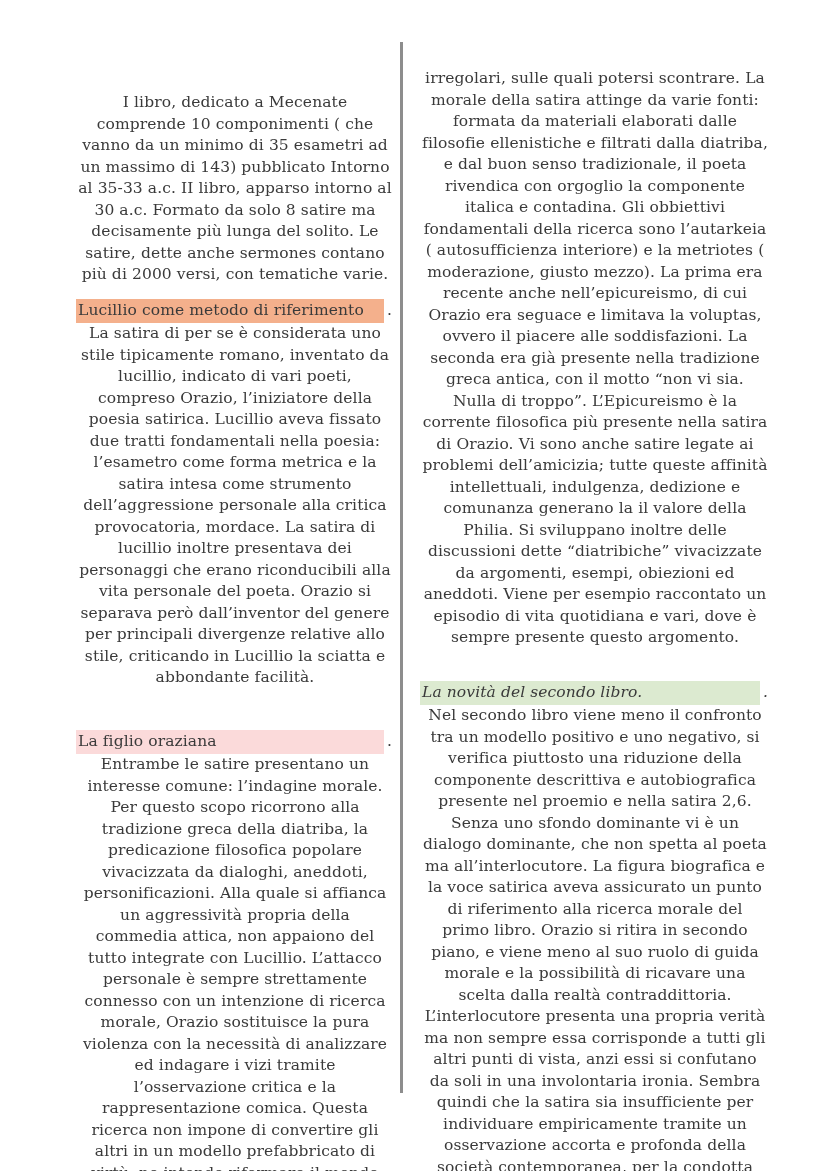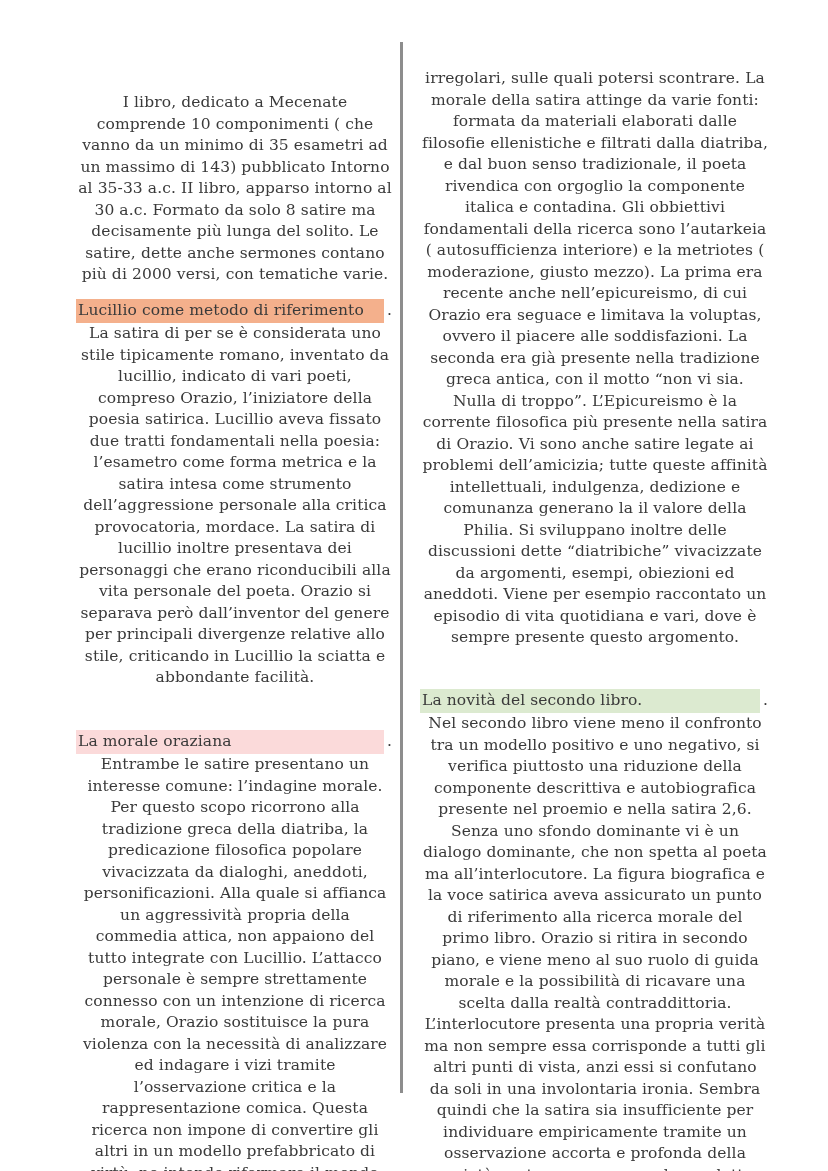--- a/index.html
+++ b/index.html
@@ -54,39 +54,39 @@
     flex: 1 1 auto;
     padding: 1px 4px 2px 2px;
     margin-left: -2px;
   }
   .heading-row .dot {
     flex: 0 0 auto;
     padding-left: 3px;
   }
   .mt-sec1 { margin-top: 13px; align-items: center; }
   .mt-sec2 { margin-top: 41px; }
-  .mt-sec3 { margin-top: 40px; }
+  .mt-sec3 { margin-top: 32px; font-style: italic; }
 </style>
 </head>
 <body>
 
 <div class="page">
   <div class="columns">
 
     <div class="col col-left">
       <p class="body-text">I libro, dedicato a Mecenate comprende 10 componimenti ( che vanno da un minimo di 35 esametri ad un massimo di 143) pubblicato Intorno al 35-33 a.c. II libro, apparso intorno al 30 a.c. Formato da solo 8 satire ma decisamente più lunga del solito. Le satire, dette anche sermones contano più di 2000 versi, con tematiche varie.</p>
 
       <div class="heading-row mt-sec1">
         <span class="highlight" style="background-color: rgb(244, 176, 140);">Lucillio come metodo di riferimento</span>
         <span class="dot">.</span>
       </div>
       <p class="body-text">La satira di per se è considerata uno stile tipicamente romano, inventato da lucillio, indicato di vari poeti, compreso Orazio, l’iniziatore della poesia satirica. Lucillio aveva fissato due tratti fondamentali nella poesia: l’esametro come forma metrica e la satira intesa come strumento dell’aggressione personale alla critica provocatoria, mordace. La satira di lucillio inoltre presentava dei personaggi che erano riconducibili alla vita personale del poeta. Orazio si separava però dall’inventor del genere per principali divergenze relative allo stile, criticando in Lucillio la sciatta e abbondante facilità.</p>
 
       <div class="heading-row mt-sec2">
-        <span class="highlight" style="background-color: rgb(251, 218, 218);">La morale oraziana</span>
+        <span class="highlight" style="background-color: rgb(251, 218, 218);">La figlio oraziana</span>
         <span class="dot">.</span>
       </div>
       <p class="body-text">Entrambe le satire presentano un interesse comune: l’indagine morale. Per questo scopo ricorrono alla tradizione greca della diatriba, la predicazione filosofica popolare vivacizzata da dialoghi, aneddoti, personificazioni. Alla quale si affianca un aggressività propria della commedia attica, non appaiono del tutto integrate con Lucillio. L’attacco personale è sempre strettamente connesso con un intenzione di ricerca morale, Orazio sostituisce la pura violenza con la necessità di analizzare ed indagare i vizi tramite l’osservazione critica e la rappresentazione comica. Questa ricerca non impone di convertire gli altri in un modello prefabbricato di virtù, ne intende riformare il mondo ma individuare. Una strada per pochi , di carattere elitario, dedicata quindi al suo circolo di amici, ovvero di Mecenate. Inoltre bisogna considerare che egli era pur sempre figlio di un liberto, e nonostante fosse molto vicino ad Augusto, non era del tutto accettato. Secondo il poeta era necessario ricercare bersagli di un determinato livello sociale per individuarne i vizi e azioni da correggere e dare loro un insegnamento morale. Orazio guarda quindi figure</p>
     </div>
 
     <div class="divider" style="background-color: rgb(141, 141, 141);"></div>
 
     <div class="col col-right">
       <p class="body-text">irregolari, sulle quali potersi scontrare. La morale della satira attinge da varie fonti: formata da materiali elaborati dalle filosofie ellenistiche e filtrati dalla diatriba, e dal buon senso tradizionale, il poeta rivendica con orgoglio la componente italica e contadina. Gli obbiettivi fondamentali della ricerca sono l’autarkeia ( autosufficienza interiore) e la metriotes ( moderazione, giusto mezzo). La prima era recente anche nell’epicureismo, di cui Orazio era seguace e limitava la voluptas, ovvero il piacere alle soddisfazioni. La seconda era già presente nella tradizione greca antica, con il motto “non vi sia. Nulla di troppo”. L’Epicureismo è la corrente filosofica più presente nella satira di Orazio. Vi sono anche satire legate ai problemi dell’amicizia; tutte queste affinità intellettuali, indulgenza, dedizione e comunanza generano la il valore della Philia. Si sviluppano inoltre delle discussioni dette “diatribiche” vivacizzate da argomenti, esempi, obiezioni ed aneddoti. Viene per esempio raccontato un episodio di vita quotidiana e vari, dove è sempre presente questo argomento.</p>
 

